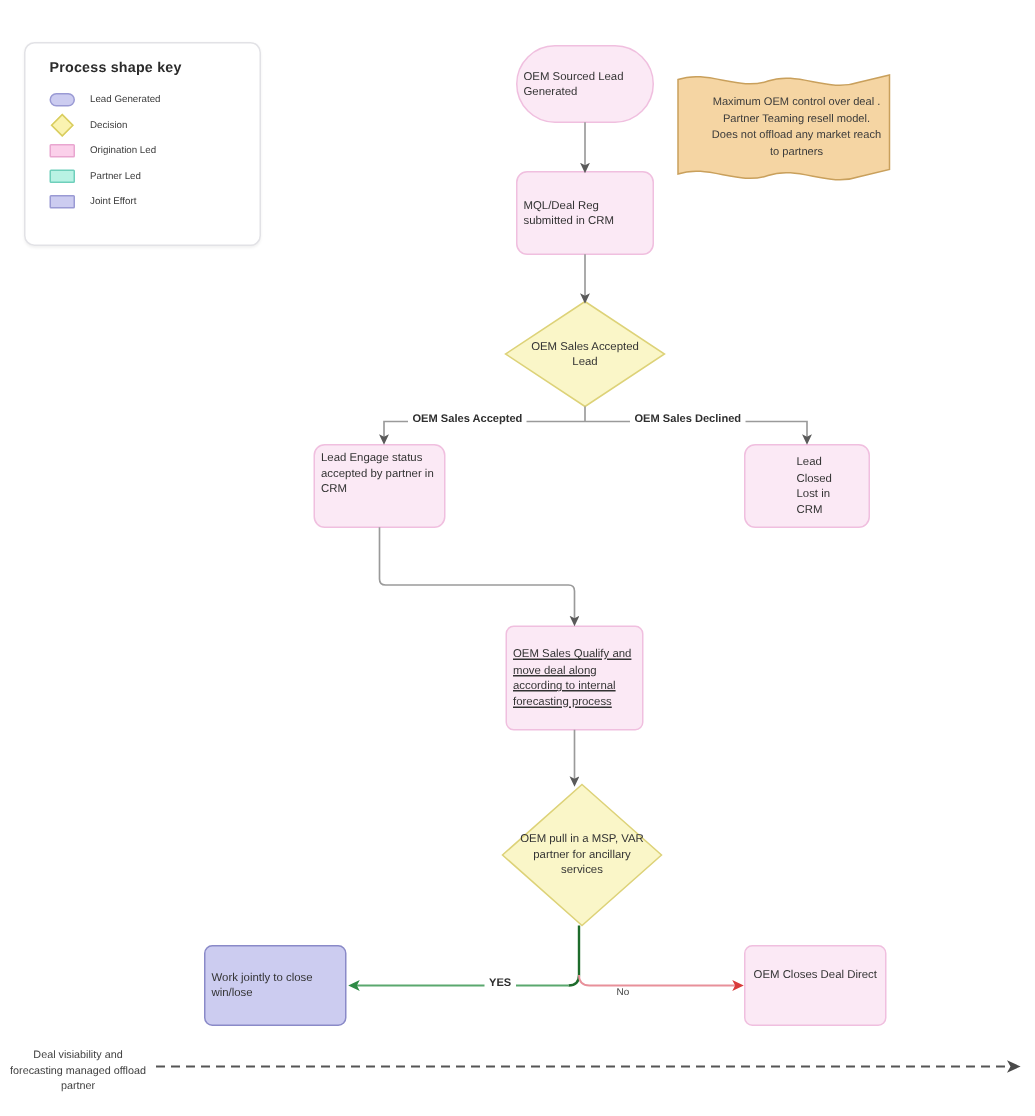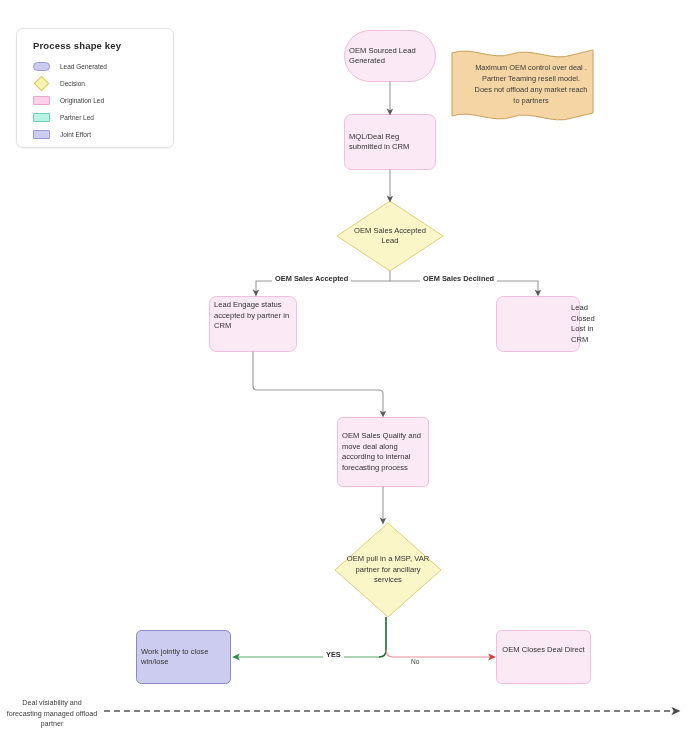--- a/index.html
+++ b/index.html
@@ -28,21 +28,21 @@
     height: 744px;
     pointer-events: none;
   }
 
   
   .legend {
     position: absolute;
     left: 16px;
     top: 28px;
     width: 158px;
-    height: 120px;
+    height: 136px;
     background: #ffffff;
     border: 1px solid #e2e2e6;
     border-radius: 7px;
     box-sizing: border-box;
     box-shadow: 0 1px 2px rgba(0,0,0,0.06);
   }
   .legend-title {
     position: absolute;
     left: 16px;
     top: 11px;
@@ -269,25 +269,25 @@
   </div>
 
   <div class="diamond-text" style="left:352px; top:214px; width:76px; height:44px;">
     <span class="txt">OEM Sales Accepted Lead</span>
   </div>
 
   <div class="node n-rect" style="left:209px; top:296px; width:88px; height:40px;">
     <span class="txt">Lead Engage status accepted by partner in CRM</span>
   </div>
 
-  <div class="node n-rect" style="left:524px; top:296px; width:80px; height:56px;padding-left:47px;">
+  <div class="node n-rect" style="left:484px; top:296px; width:80px; height:56px;padding-left:47px;">
     <span class="txt">Lead Closed Lost in CRM</span>
   </div>
 
-  <div class="node n-rect-sq" style="left:337px; top:417px; width:92px; height:70px;">
+  <div class="node n-rect-sq" style="left:337px; top:417px; width:92px; height:70px;text-decoration:underline;">
     <span class="txt">OEM Sales Qualify and move deal along according to internal forecasting process</span>
   </div>
 
   <div class="diamond-text" style="left:345px; top:542px; width:86px; height:56px;">
     <span class="txt">OEM pull in a MSP, VAR partner for ancillary services</span>
   </div>
 
   <div class="node n-rect-sq" style="left:136px; top:630px; width:95px; height:54px;">
     <span class="txt">Work jointly to close win/lose</span>
   </div>

